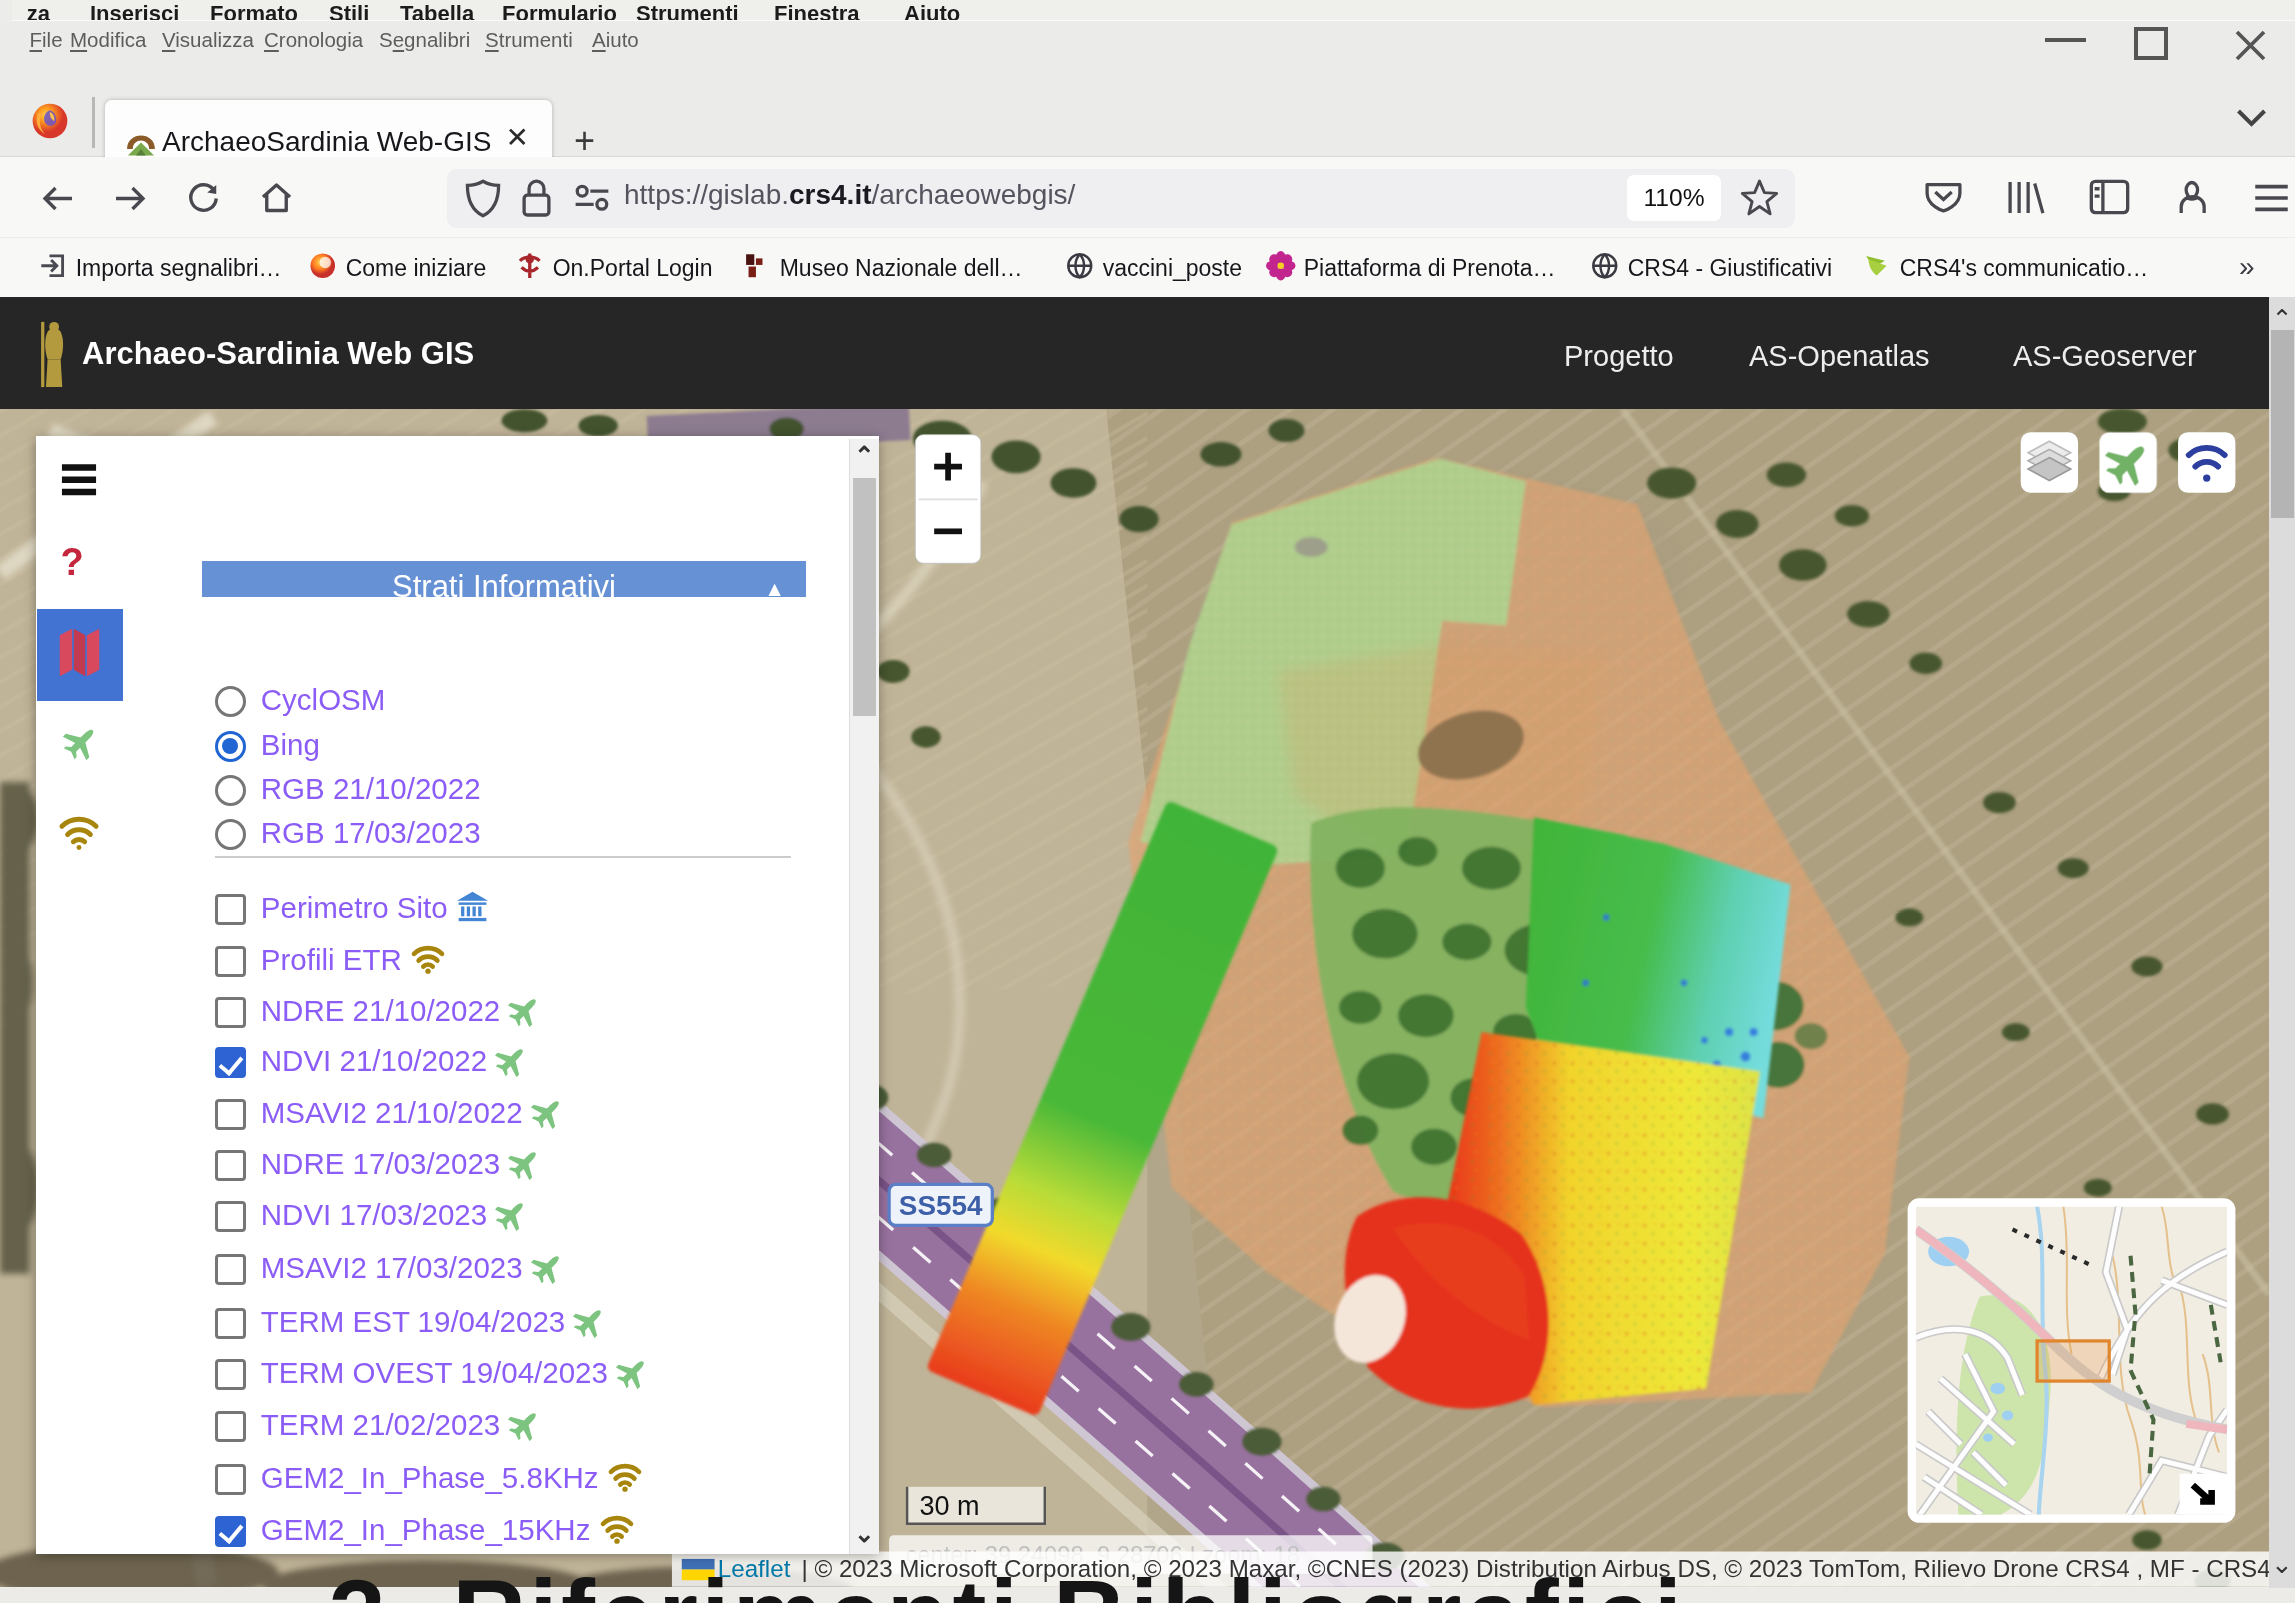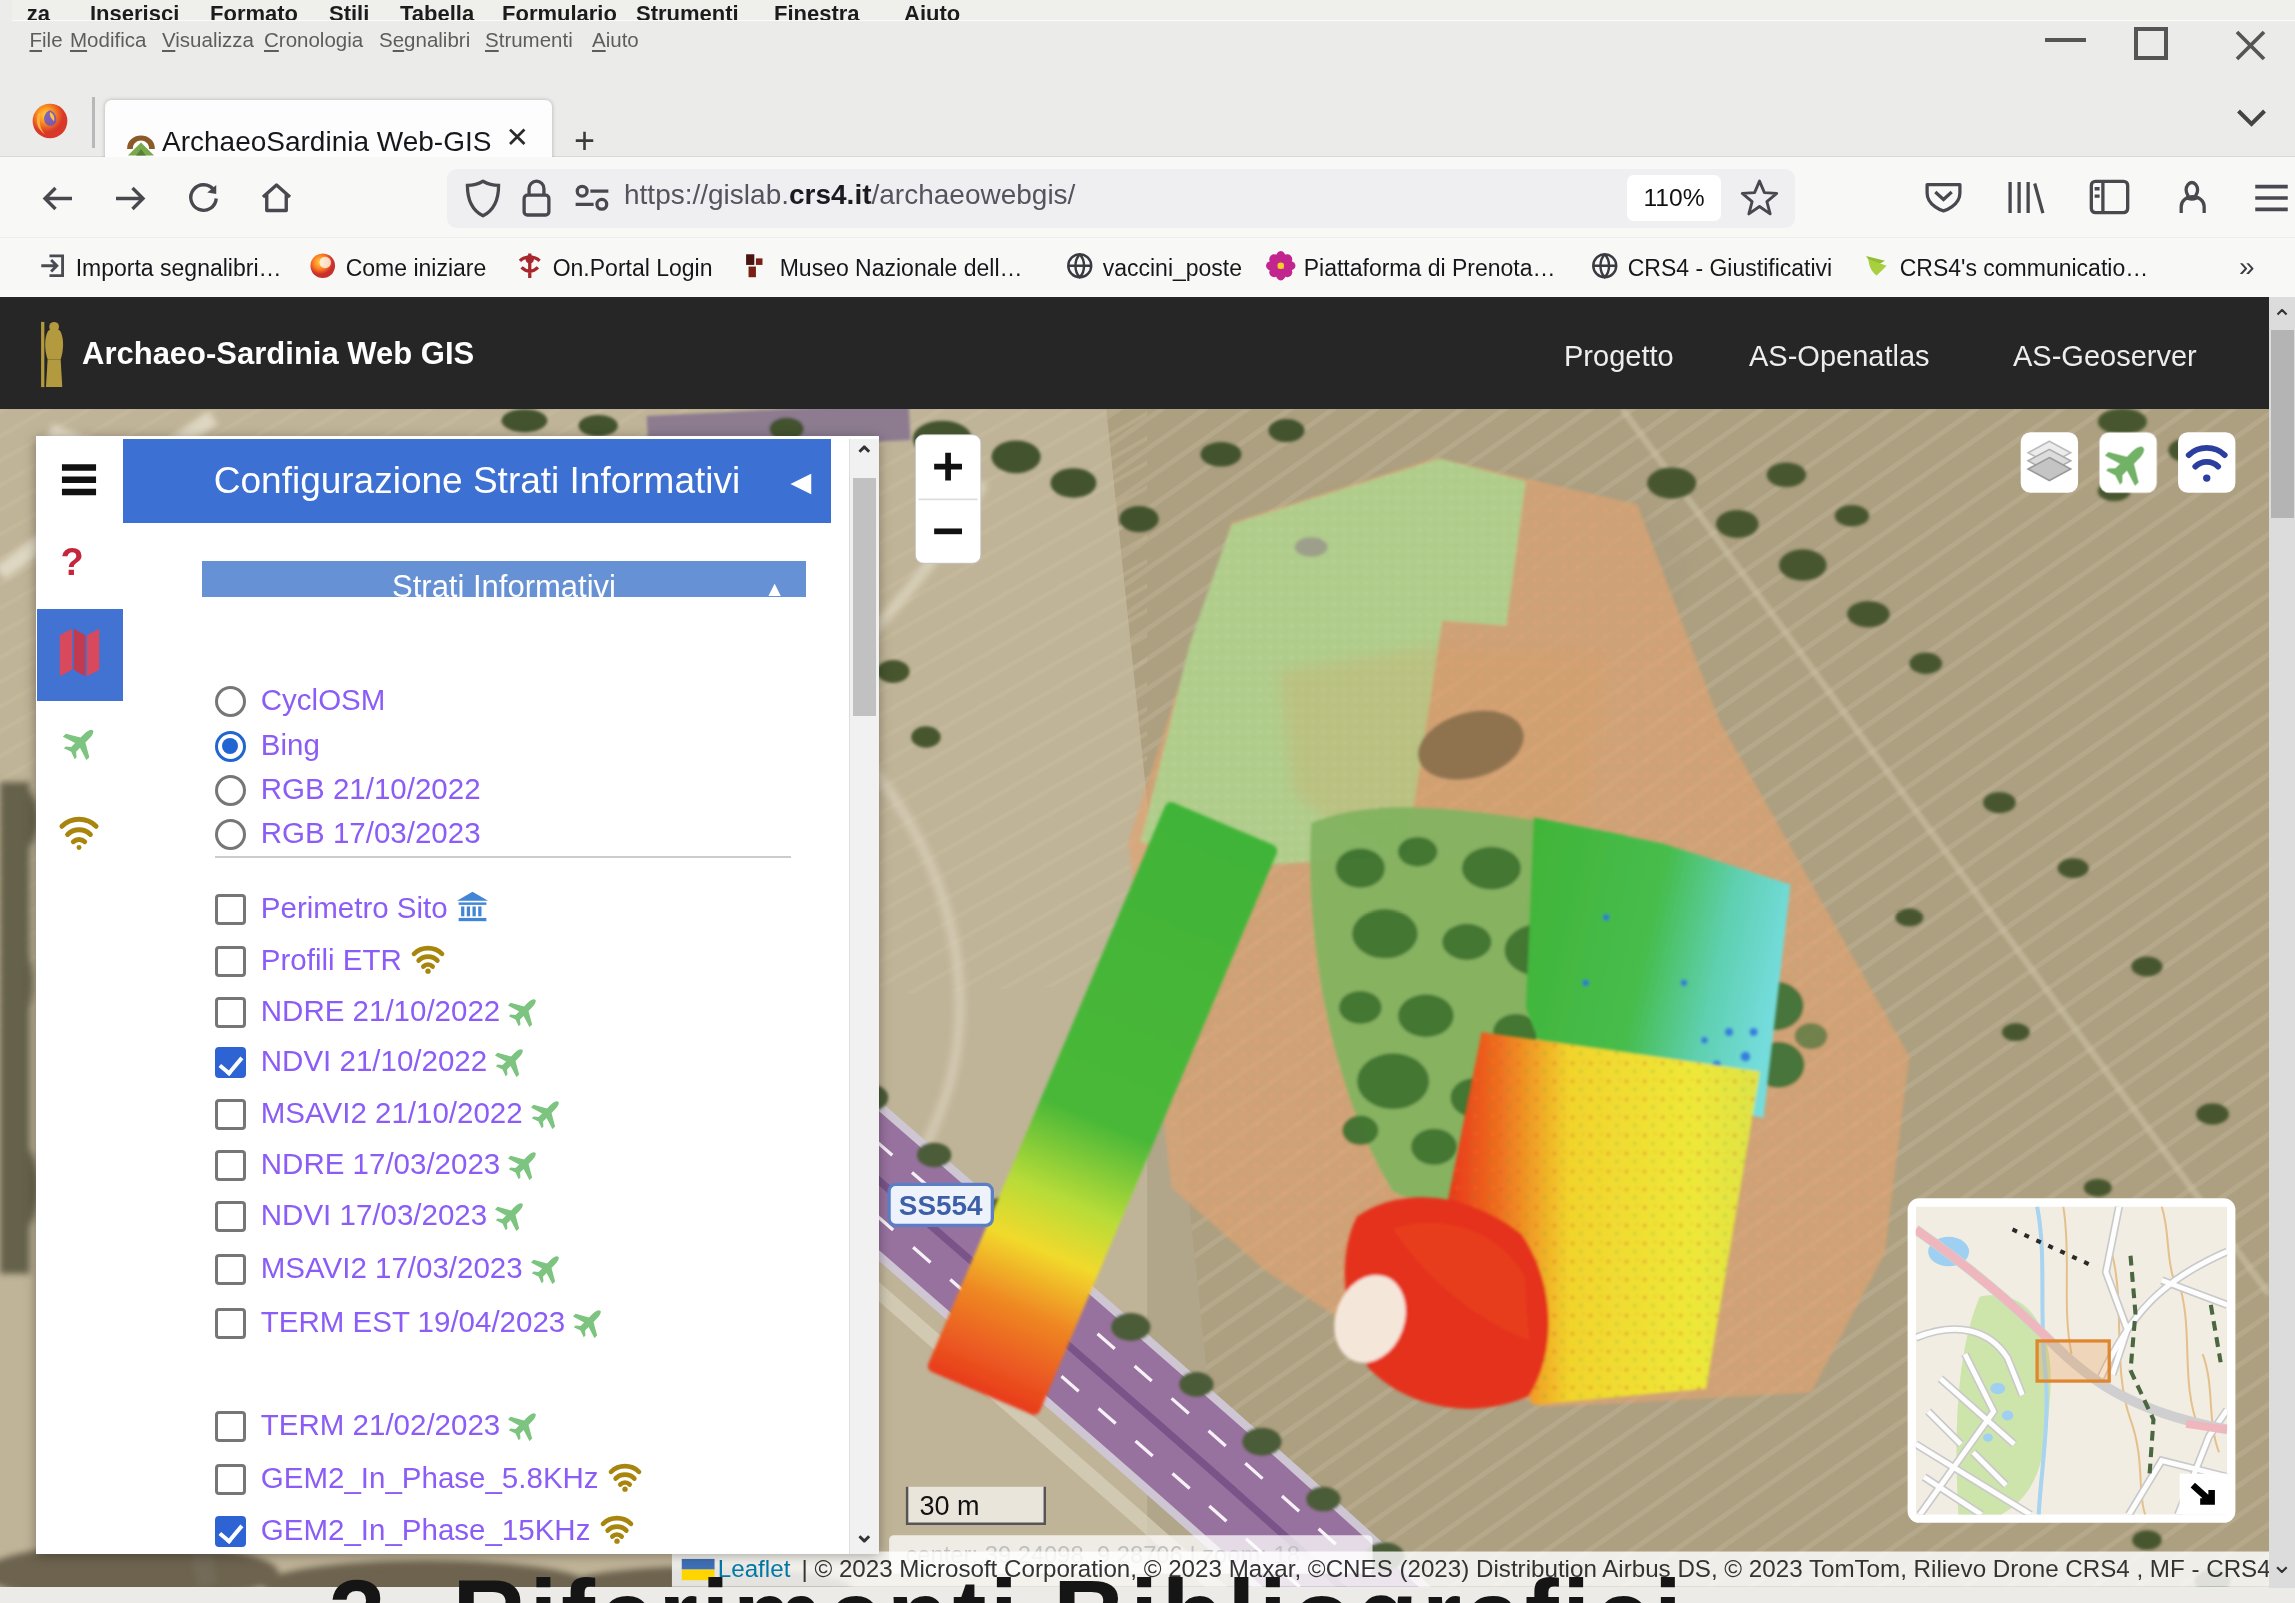--- a/index.html
+++ b/index.html
@@ -591,21 +591,20 @@
       <g font-family="Liberation Sans" font-size="29.5">
         <rect x="832" y="1403" width="40" height="13" fill="#3f6fb5"></rect>
         <rect x="832" y="1416" width="40" height="13" fill="#ffd500"></rect>
         <text x="876" y="1425" fill="#0078a8">Leaflet</text>
         <text x="978" y="1425" fill="#333">| © 2023 Microsoft Corporation, © 2023 Maxar, ©CNES (2023) Distribution Airbus DS, © 2023 TomTom, Rilievo Drone CRS4 , MF - CRS4</text>
       </g>
     </svg>
   </div>
 
   <div id="panel" class="abs">
-    <div id="ptitle">Configurazione Strati Informativi<span style="font-size:27px;position:absolute;right:19.7px;top:0.8px">◀</span></div>
 
     <svg class="abs" style="left:24px;top:24.6px" width="38" height="39" viewBox="0 0 46 48">
       <path d="M2 8 L44 8 M2 23 L44 23 M2 38 L44 38" stroke="#111" stroke-width="8"></path>
       </svg>
     <div class="abs" style="left:24.6px;top:105px;font-size:38px;font-weight:bold;color:#c4273d;">?</div>
     <div class="abs" style="left:0.8px;top:173px;width:86px;height:92px;background:#4272d2;">
       <svg style="margin:18px 0 0 21px" width="43" height="51" viewBox="0 0 52 62">
         <polygon points="2,10 17,2 17,52 2,60" fill="#d8495e"></polygon>
         <polygon points="19,2 33,10 33,60 19,52" fill="#c13a50"></polygon>
         <polygon points="35,10 50,2 50,52 35,60" fill="#d8495e"></polygon>
@@ -679,20 +678,25 @@
     <div class="row" style="top:815px"><span class="cb"></span>MSAVI2 17/03/2023 <svg class="pl" width="33" height="33" viewBox="-26 -26 52 52" style="vertical-align:-5.7px">
           <g transform="rotate(45)">
             <path d="M 0,-24 C 3,-24 5,-19 5,-11 L 5,-4 L 24,7 L 24,13 L 5,7 L 5,15 L 11,20 L 11,24 L 0,20 L -11,24 L -11,20 L -5,15 L -5,7 L -24,13 L -24,7 L -5,-4 L -5,-11 C -5,-19 -3,-24 0,-24 Z" fill="#7cc47f"></path>
           </g>
         </svg></div>
     <div class="row" style="top:869px"><span class="cb"></span>TERM EST 19/04/2023 <svg class="pl" width="33" height="33" viewBox="-26 -26 52 52" style="vertical-align:-5.7px">
           <g transform="rotate(45)">
             <path d="M 0,-24 C 3,-24 5,-19 5,-11 L 5,-4 L 24,7 L 24,13 L 5,7 L 5,15 L 11,20 L 11,24 L 0,20 L -11,24 L -11,20 L -5,15 L -5,7 L -24,13 L -24,7 L -5,-4 L -5,-11 C -5,-19 -3,-24 0,-24 Z" fill="#7cc47f"></path>
           </g>
         </svg></div>
+    <div class="row" style="top:920px"><span class="cb"></span>TERM OVEST 19/04/2023 <svg class="pl" width="33" height="33" viewBox="-26 -26 52 52" style="vertical-align:-5.7px">
+          <g transform="rotate(45)">
+            <path d="M 0,-24 C 3,-24 5,-19 5,-11 L 5,-4 L 24,7 L 24,13 L 5,7 L 5,15 L 11,20 L 11,24 L 0,20 L -11,24 L -11,20 L -5,15 L -5,7 L -24,13 L -24,7 L -5,-4 L -5,-11 C -5,-19 -3,-24 0,-24 Z" fill="#7cc47f"></path>
+          </g>
+        </svg></div>
     <div class="row" style="top:972px"><span class="cb"></span>TERM 21/02/2023 <svg class="pl" width="33" height="33" viewBox="-26 -26 52 52" style="vertical-align:-5.7px">
           <g transform="rotate(45)">
             <path d="M 0,-24 C 3,-24 5,-19 5,-11 L 5,-4 L 24,7 L 24,13 L 5,7 L 5,15 L 11,20 L 11,24 L 0,20 L -11,24 L -11,20 L -5,15 L -5,7 L -24,13 L -24,7 L -5,-4 L -5,-11 C -5,-19 -3,-24 0,-24 Z" fill="#7cc47f"></path>
           </g>
         </svg></div>
     <div class="row" style="top:1025px"><span class="cb"></span>GEM2_In_Phase_5.8KHz <svg style="vertical-align:-4.1px" width="36" height="31" viewBox="0 0 54 46">
           <g stroke="#a8860d" fill="none" stroke-linecap="round">
             <path d="M 6,16 A 30 30 0 0 1 48,16" stroke-width="7"></path>
             <path d="M 13,26 A 20 20 0 0 1 41,26" stroke-width="7"></path>
             <path d="M 20,35 A 10 10 0 0 1 34,35" stroke-width="7"></path>

